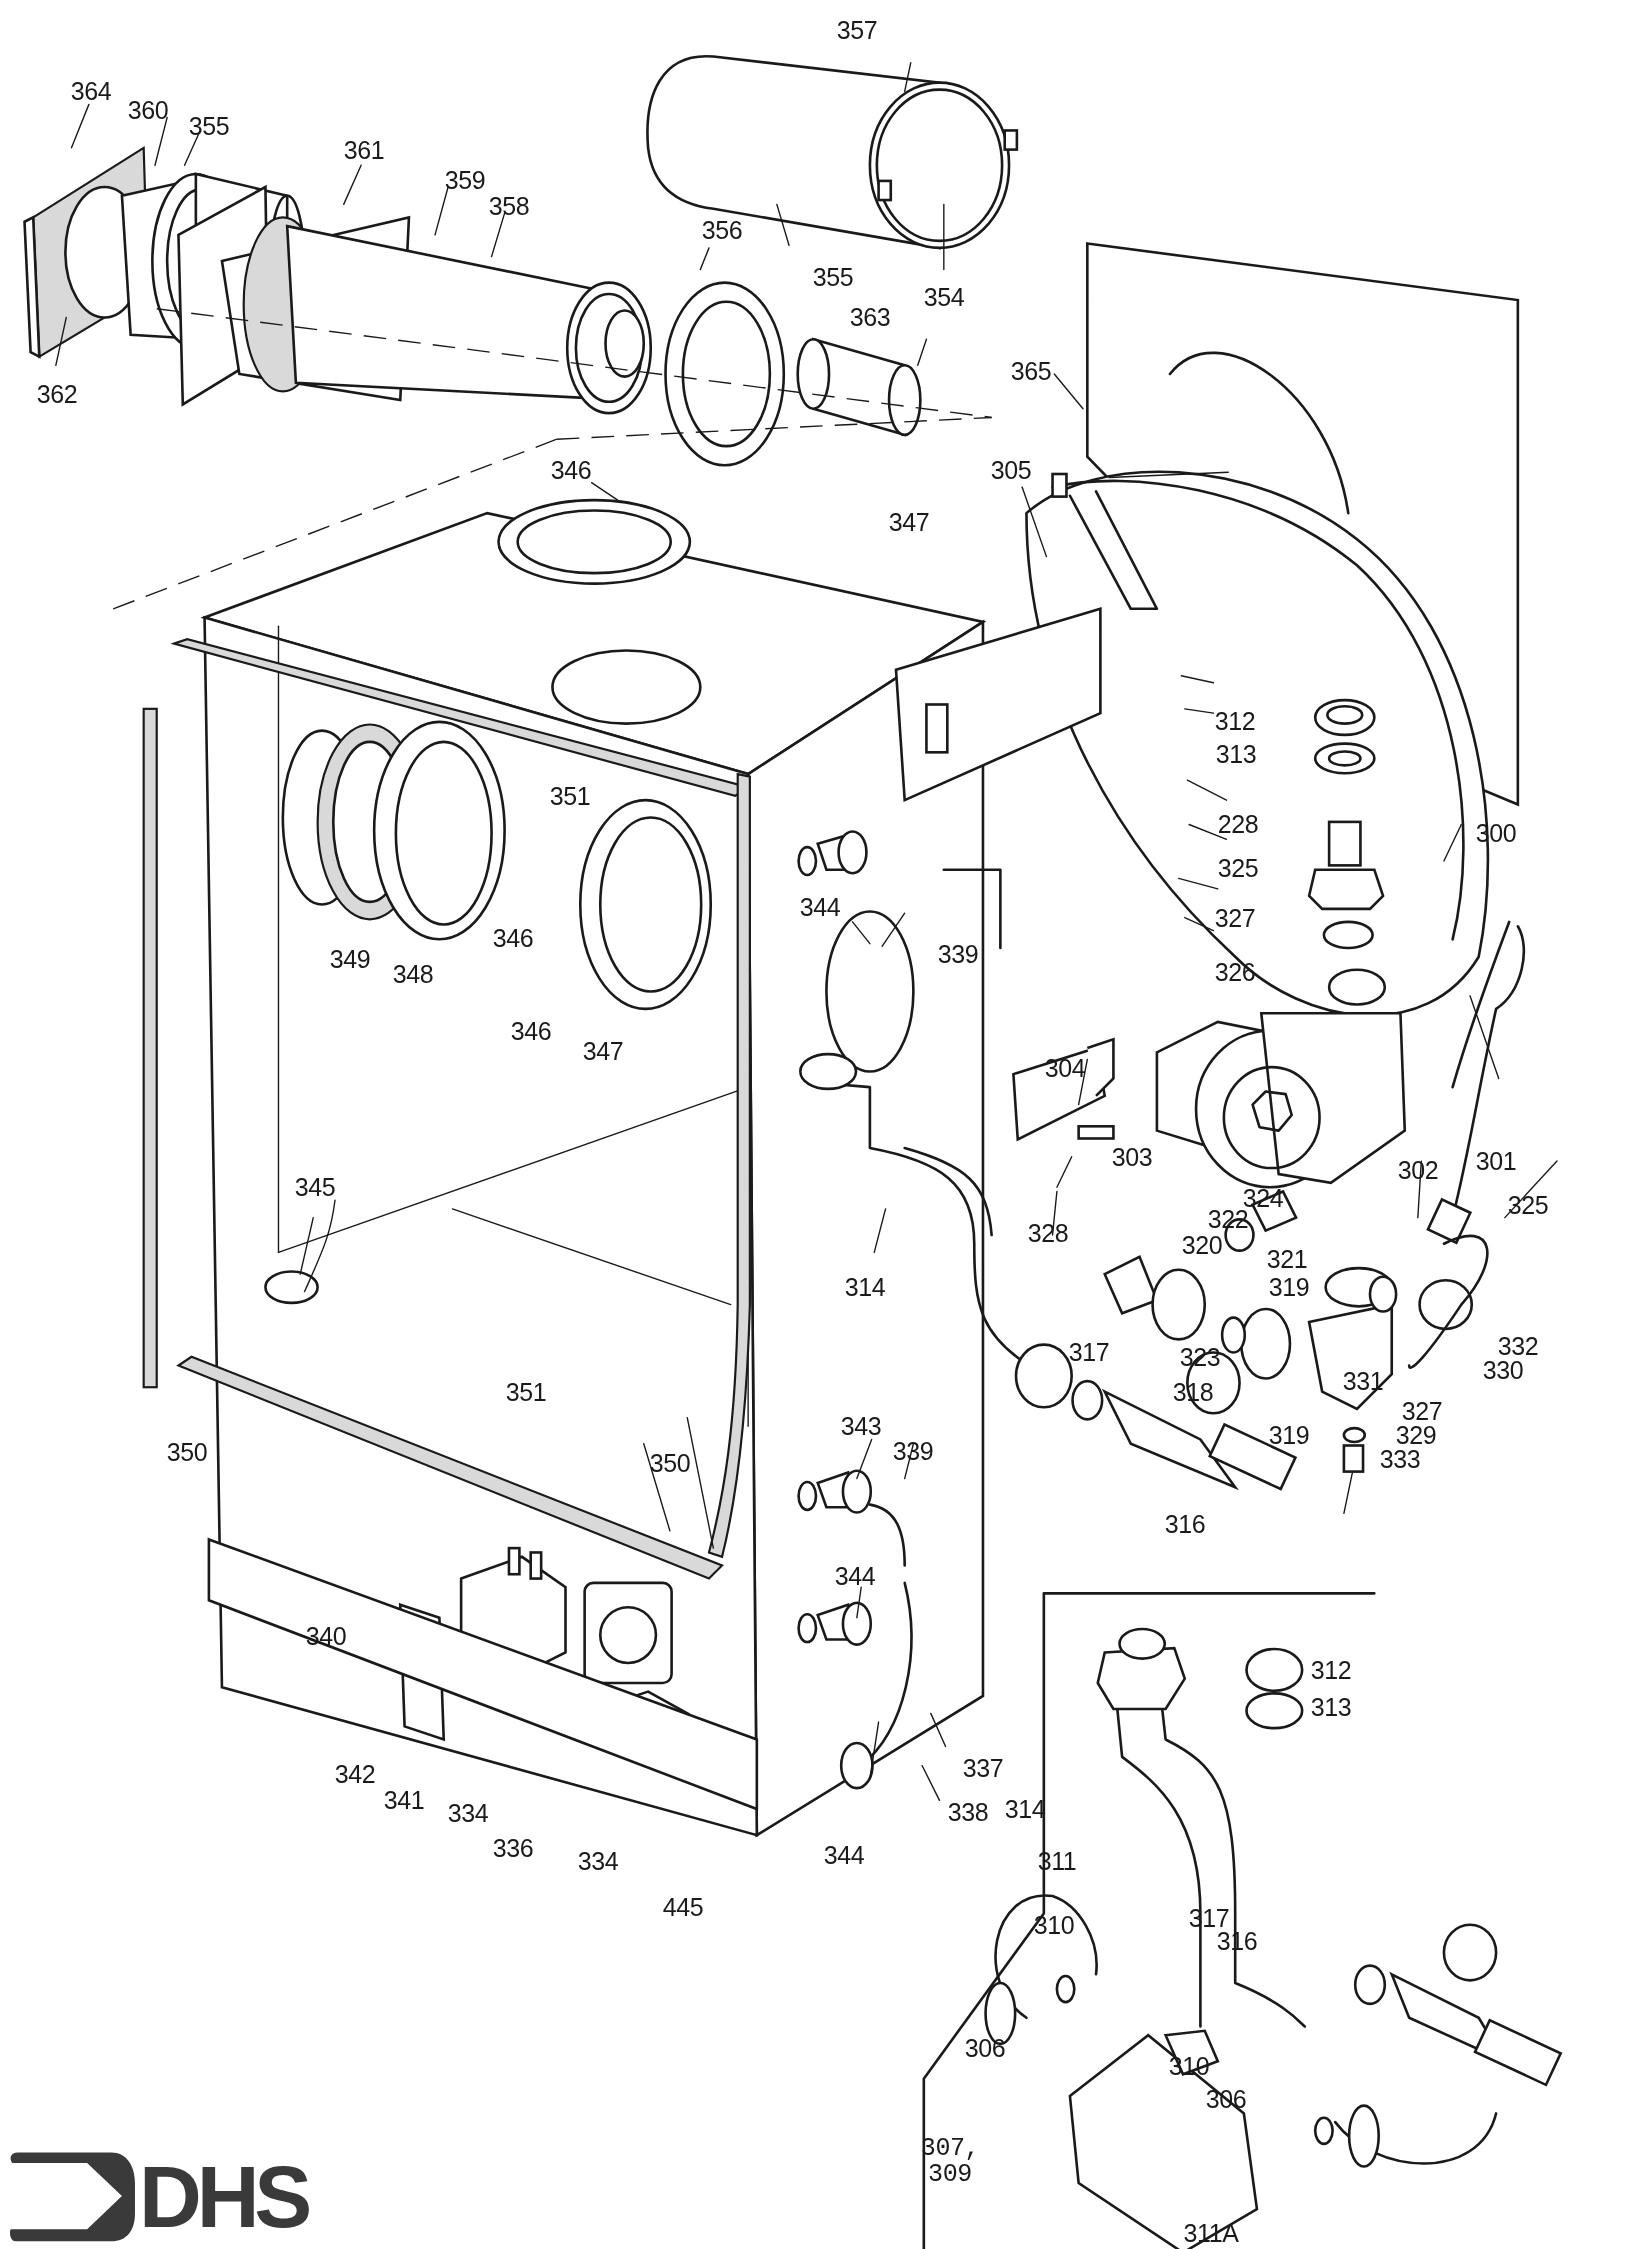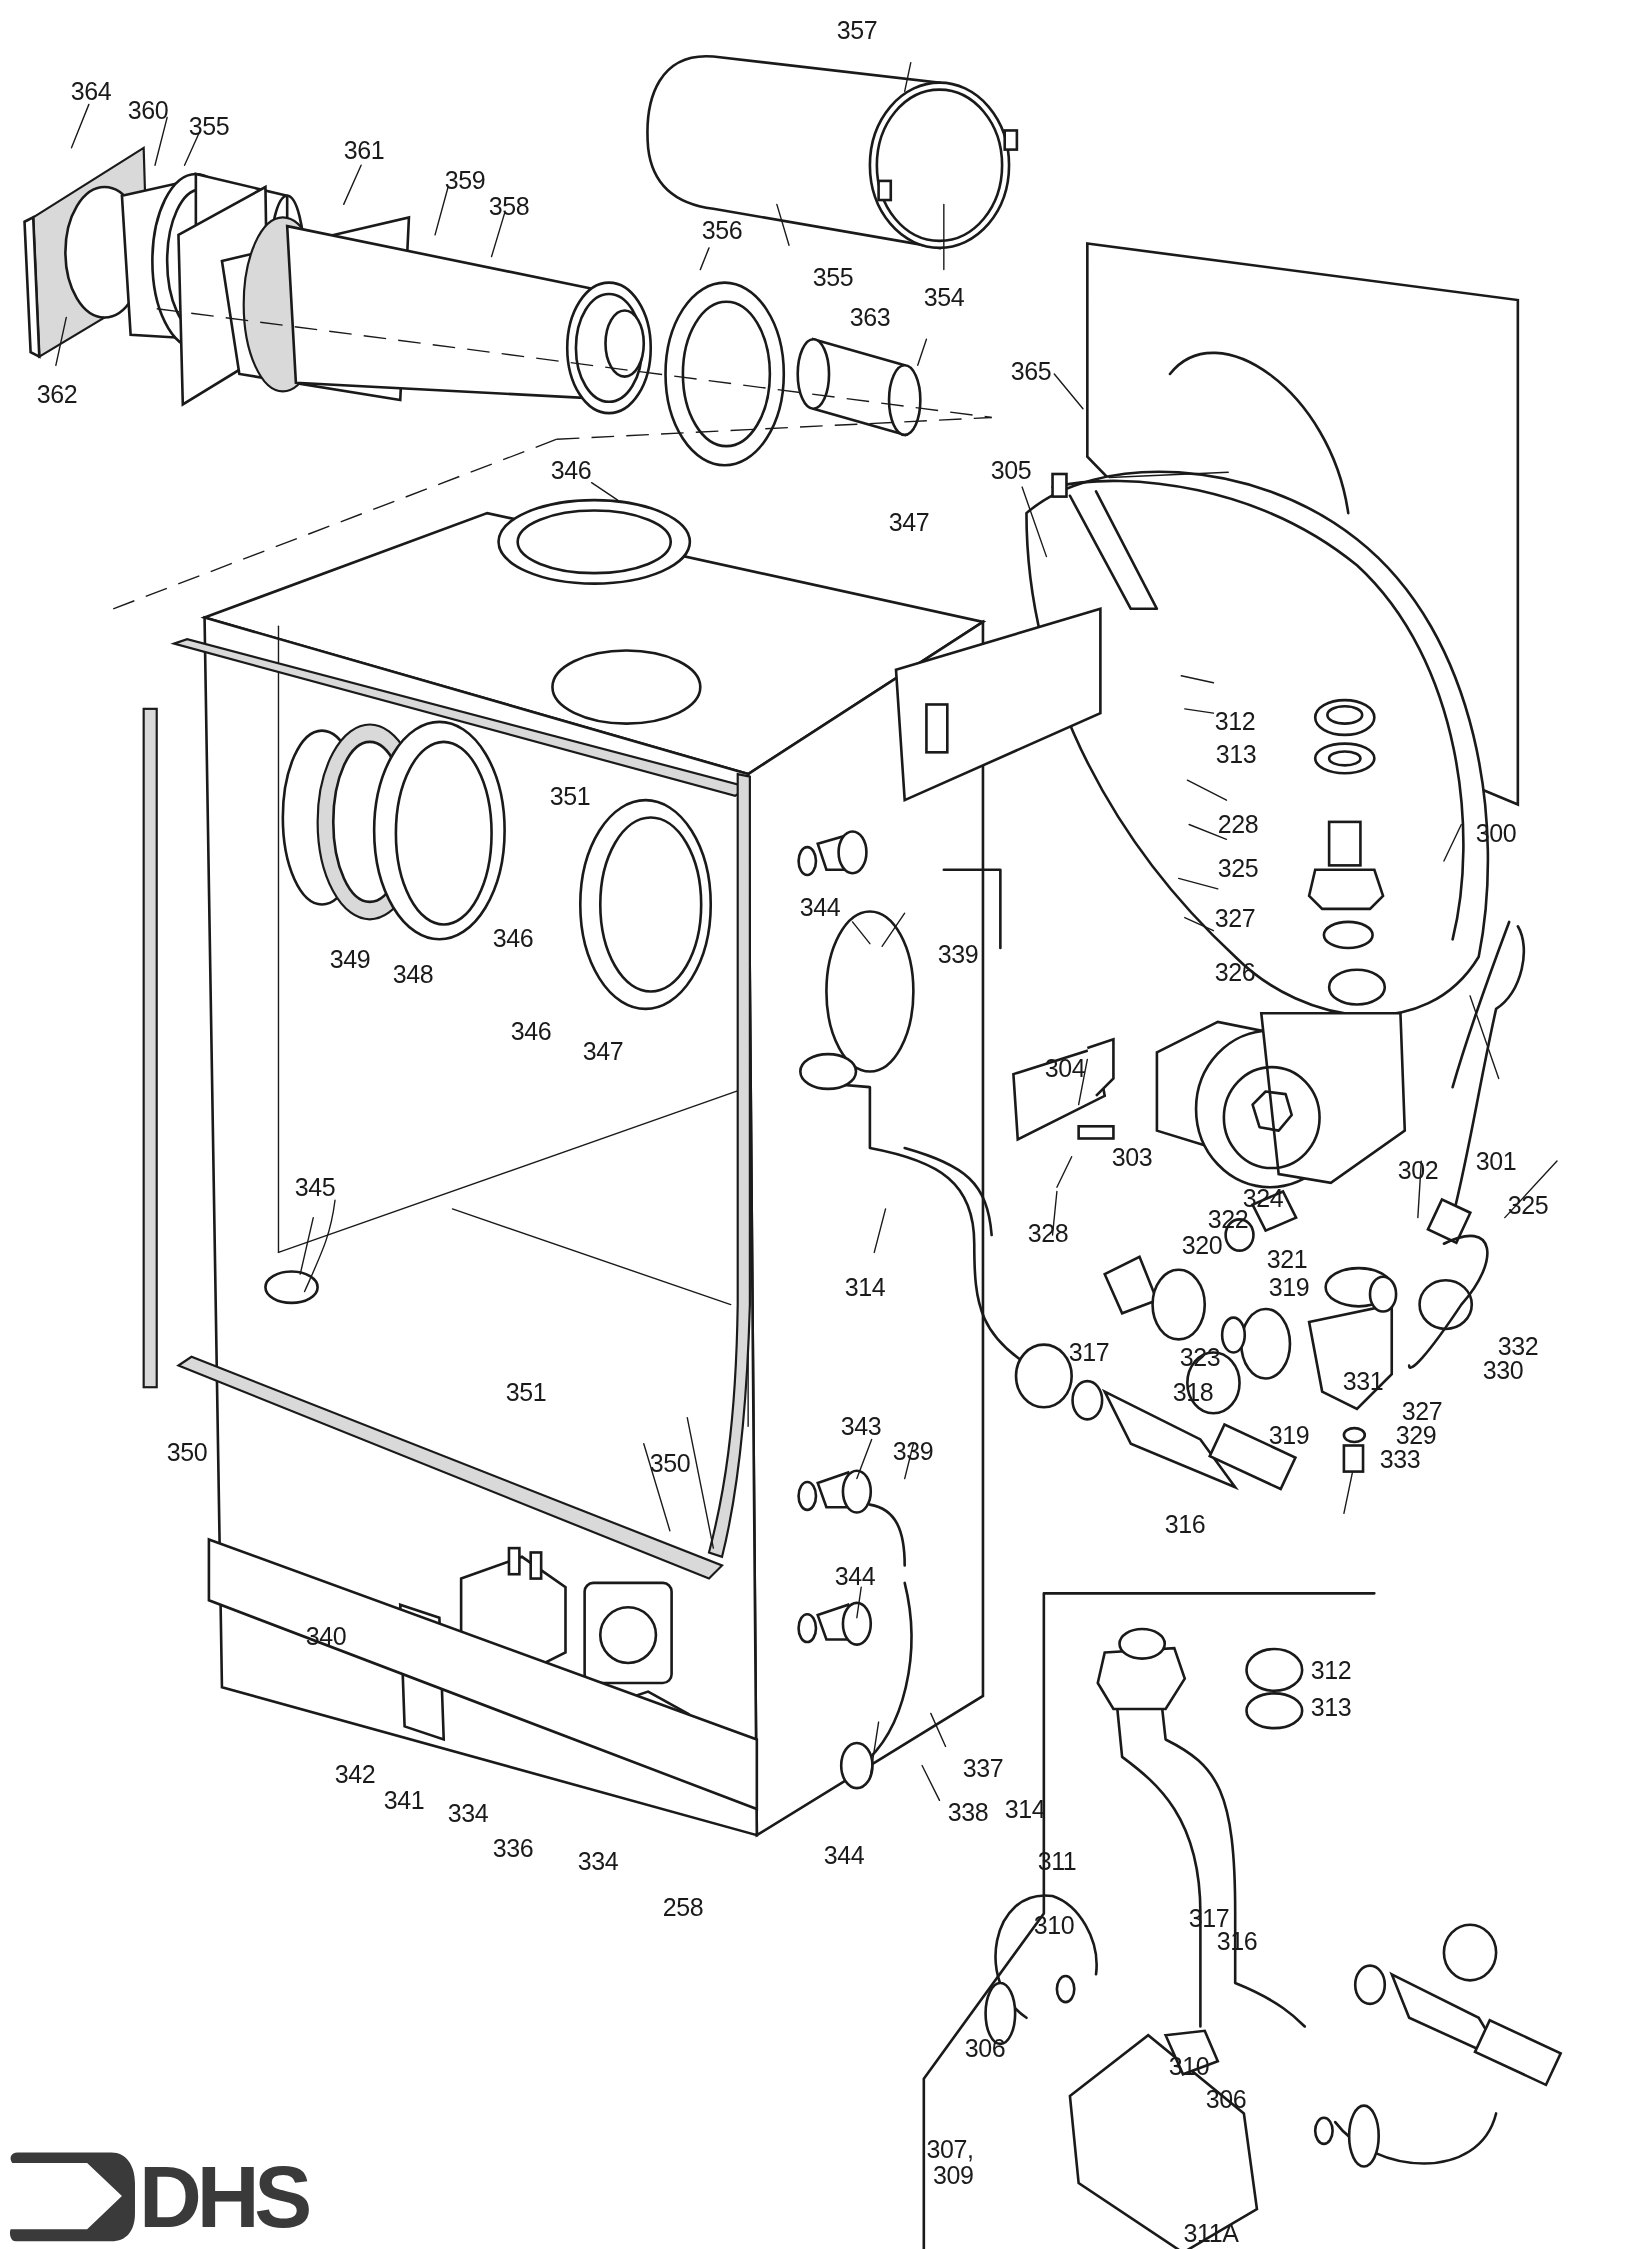--- a/index.html
+++ b/index.html
@@ -2,21 +2,21 @@
 <html style="font-size:14px"><head>
   <meta charset="utf-8">
   <style>
     html, body { margin: 0; padding: 0; background: #ffffff; }
     body { width: 1645px; height: 2250px; position: relative; overflow: hidden;
            font-family: "Liberation Sans", sans-serif; color: #1a1a1a; }
     #diagram { position: absolute; left: 0; top: 0; width: 1645px; height: 2250px; }
     .lbl { position: absolute; font-family: "Liberation Sans", sans-serif; font-size: 25px;
            font-weight: normal; color: #1a1a1a; line-height: 1; white-space: nowrap;
            transform: translate(-50%, -50%); letter-spacing: -0.4px; cursor: pointer; }
-    .lbl.two { line-height: 1.05; text-align: right; transform: translate(-50%, -50%); white-space: pre; }
+    .lbl.two { line-height: 1.05; text-align: center; transform: translate(-50%, -50%); white-space: pre; font-family: Liberation Mono, monospace; }
     svg .ink { stroke: #1a1a1a; fill: none; stroke-width: 3; stroke-linecap: round; stroke-linejoin: round; }
     svg .thin { stroke: #1a1a1a; fill: none; stroke-width: 1.6; stroke-linecap: round; }
     svg .dash { stroke: #1a1a1a; fill: none; stroke-width: 1.6; stroke-dasharray: 26 14; }
     svg .foam { fill: #d9d9d9; stroke: #1a1a1a; stroke-width: 2.5; }
     svg .solid { fill: #ffffff; stroke: #1a1a1a; stroke-width: 3; }
     .logo-text { position: absolute; left: 139px; top: 2153px; font-family: "Liberation Sans", sans-serif;
                  font-weight: bold; font-size: 87px; color: #3a3a3a; letter-spacing: -5.2px; line-height: 1; }
   </style>
 </head>
 <body>
@@ -353,21 +353,21 @@
 <div class="lbl" style="left:670px;top:1463px">350</div>
 <div class="lbl" style="left:861px;top:1426px">343</div>
 <div class="lbl" style="left:913px;top:1451px">339</div>
 <div class="lbl" style="left:855px;top:1576px">344</div>
 <div class="lbl" style="left:326px;top:1636px">340</div>
 <div class="lbl" style="left:355px;top:1774px">342</div>
 <div class="lbl" style="left:404px;top:1800px">341</div>
 <div class="lbl" style="left:468px;top:1813px">334</div>
 <div class="lbl" style="left:513px;top:1848px">336</div>
 <div class="lbl" style="left:598px;top:1861px">334</div>
-<div class="lbl" style="left:683px;top:1907px">258</div>
+<div class="lbl" style="left:683px;top:1907px">445</div>
 <div class="lbl" style="left:983px;top:1768px">337</div>
 <div class="lbl" style="left:968px;top:1812px">338</div>
 <div class="lbl" style="left:844px;top:1855px">344</div>
 <div class="lbl" style="left:1331px;top:1670px">312</div>
 <div class="lbl" style="left:1331px;top:1707px">313</div>
 <div class="lbl" style="left:1025px;top:1809px">314</div>
 <div class="lbl" style="left:1057px;top:1861px">311</div>
 <div class="lbl" style="left:1054px;top:1925px">310</div>
 <div class="lbl" style="left:1209px;top:1918px">317</div>
 <div class="lbl" style="left:1237px;top:1941px">316</div>

